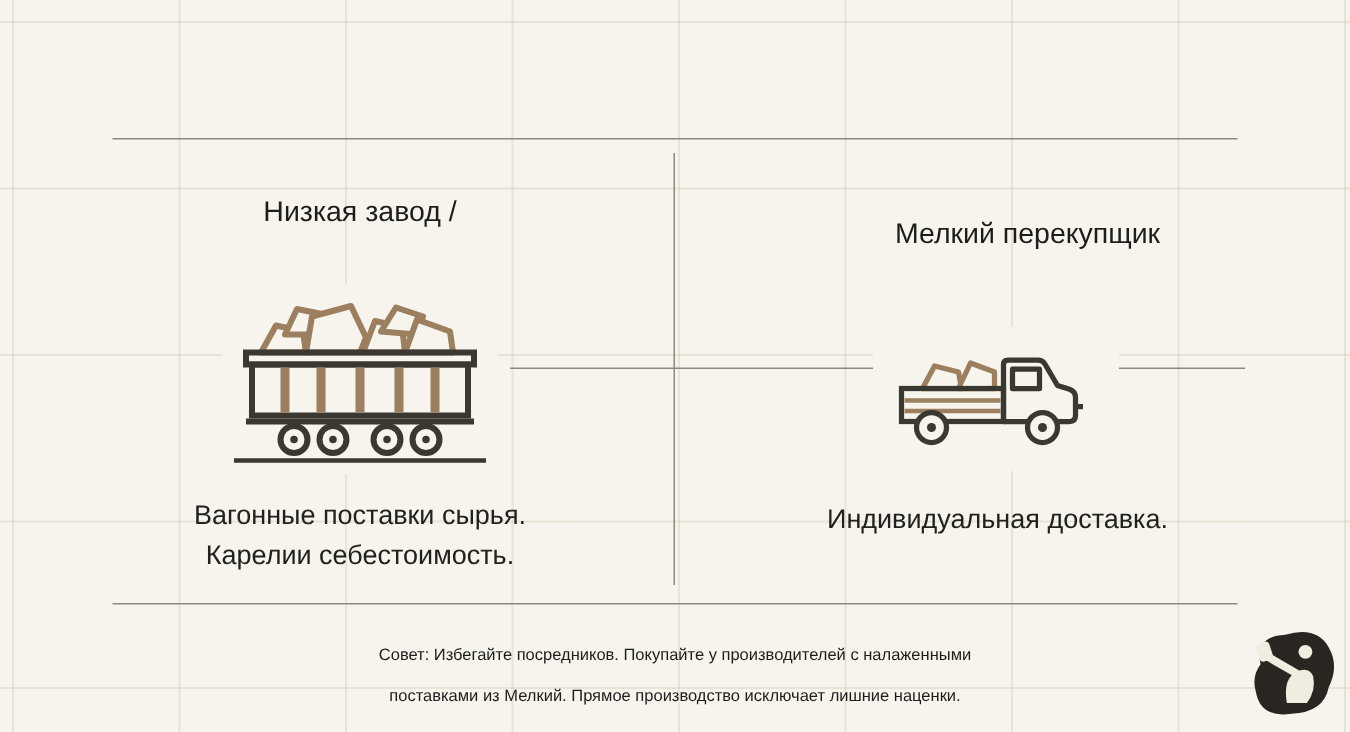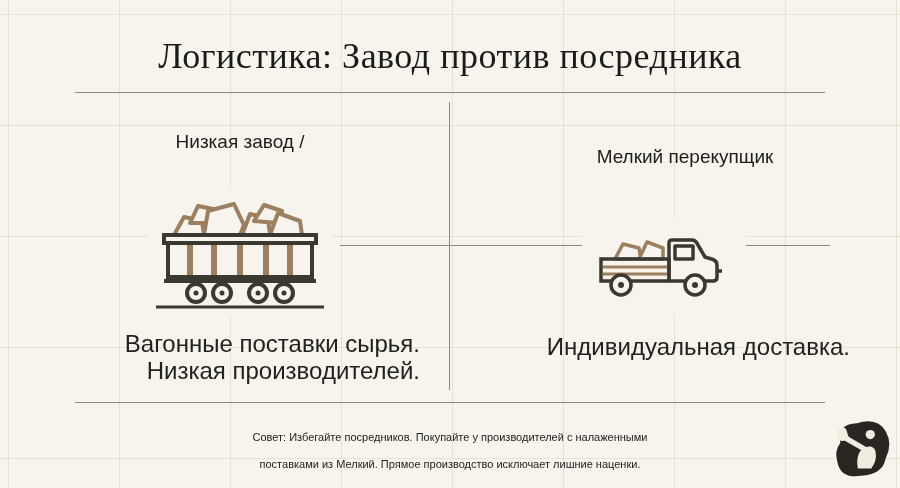--- a/index.html
+++ b/index.html
@@ -29,22 +29,22 @@
   .rule-mid{top:245px;left:340px;width:490px;}
   .rule-bottom{top:402px;left:75px;width:750px;}
   .rule-v{position:absolute;width:1px;background:#8d897c;left:449px;top:102px;height:288px;}
   .heading{
     position:absolute;text-align:center;
     font-size:19px;line-height:27px;font-weight:500;color:#1e1d1a;
   }
   .heading-left{top:128px;left:60px;width:360px;}
   .heading-right{top:143px;left:500px;width:370px;}
   .caption{
-    position:absolute;text-align:right;
-    font-size:24px;line-height:27px;color:#22211e;
+    position:absolute;text-align:center;
+    font-size:18px;line-height:27px;color:#22211e;
   }
   .caption-left{top:330px;left:60px;width:360px;}
   .caption-right{top:333px;left:480px;width:370px;}
   .icon-wrap{
     position:absolute;display:flex;align-items:center;justify-content:center;
     background:#f6f4ec;
   }
   .wagon-wrap{left:148px;top:190px;width:184px;height:126px;}
   .truck-wrap{left:582px;top:218px;width:164px;height:96px;}
   .footer-tip{
@@ -53,21 +53,20 @@
   }
   .logo{
     position:absolute;left:828px;top:416px;width:66px;height:66px;
   }
 </style>
 </head>
 <body>
 
 <div class="page">
 
-  <h1 class="title">Логистика: Завод против посредника</h1>
 
   <div class="rule rule-top"></div>
   <div class="rule-v"></div>
   <div class="rule rule-mid"></div>
 
   <div class="heading heading-left">
     <span>Низкая завод /</span><br>
   </div>
 
   <div class="icon-wrap wagon-wrap">
@@ -106,21 +105,21 @@
         <circle cx="72" cy="100" r="2.5"></circle>
         <circle cx="108" cy="100" r="2.5"></circle>
         <circle cx="134" cy="100" r="2.5"></circle>
       </g>
       <line x1="6" y1="114" x2="174" y2="114" stroke="#3a3831" stroke-width="3"></line>
     </svg>
   </div>
 
   <div class="caption caption-left">
     <span>Вагонные поставки сырья.</span><br>
-    <span>Низкая производителей.</span>
+    <span>Карелии себестоимость.</span>
   </div>
 
   <div class="heading heading-right">
     <span>Мелкий перекупщик</span>
   </div>
 
   <div class="icon-wrap truck-wrap">
     <svg width="152" height="90" viewBox="0 0 150 90">
 
       <g fill="#f6f4ec" stroke="#9b7f5e" stroke-width="3.5" stroke-linejoin="round">

